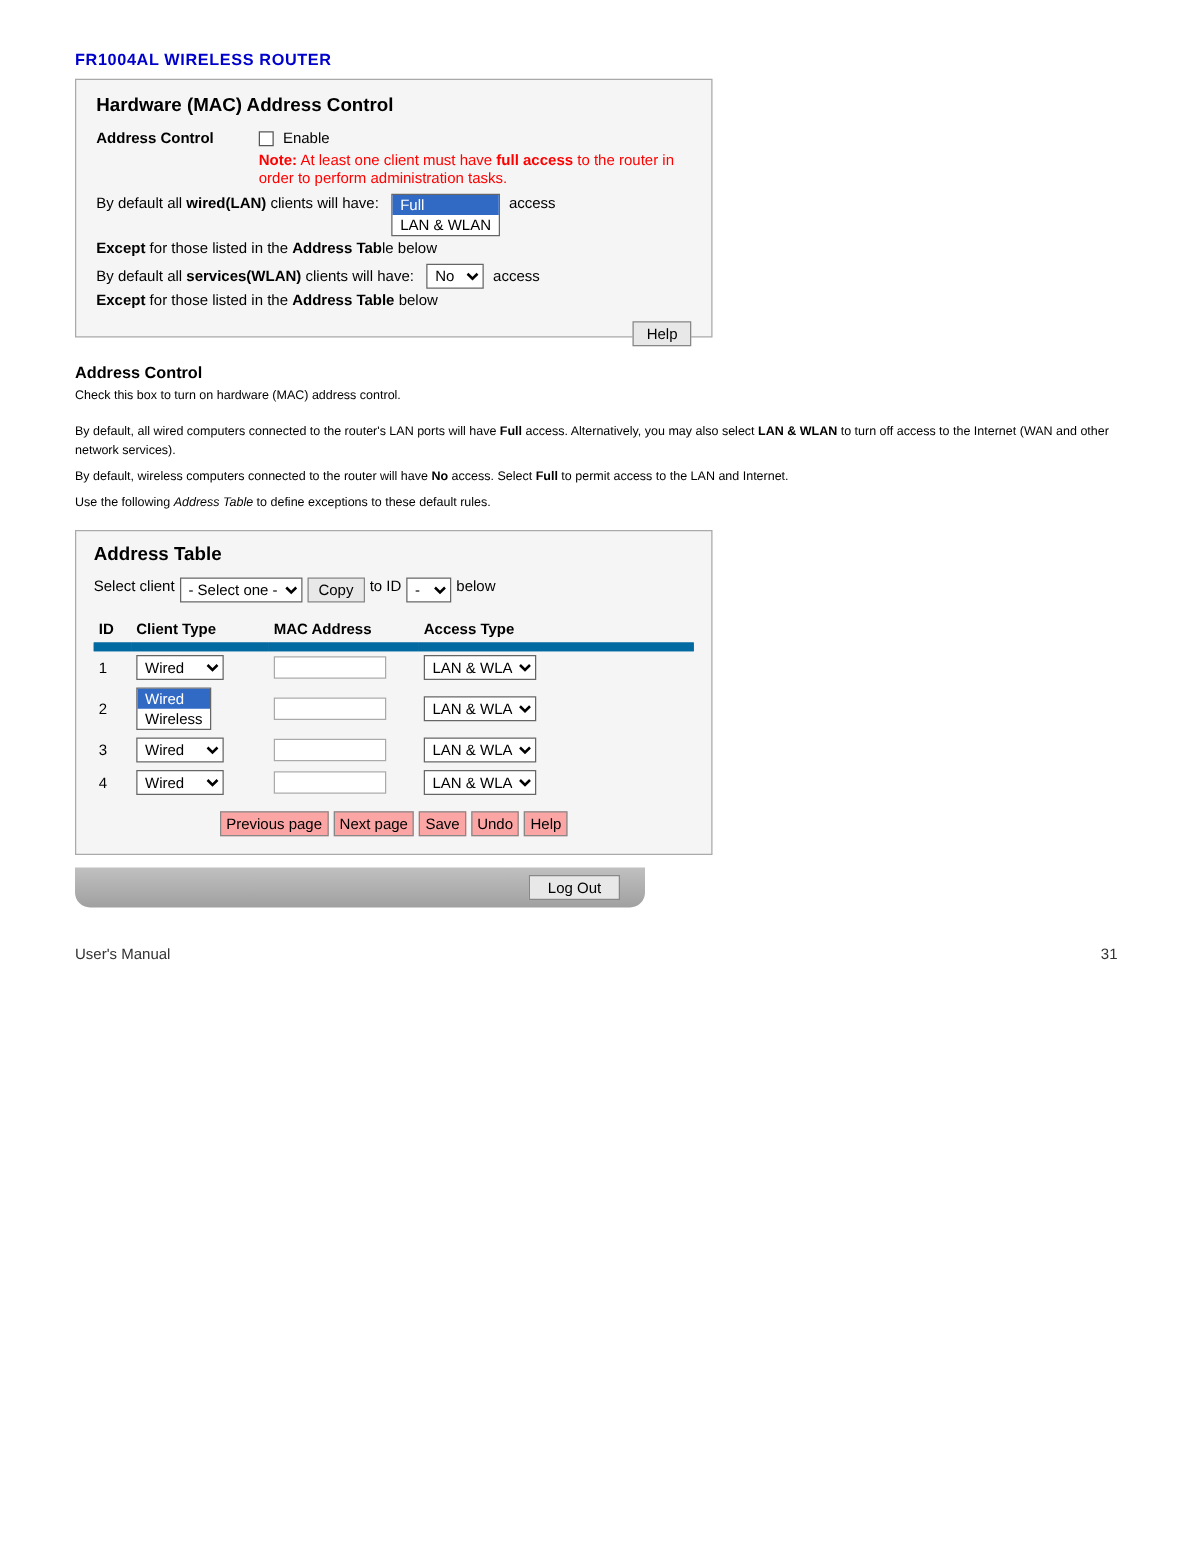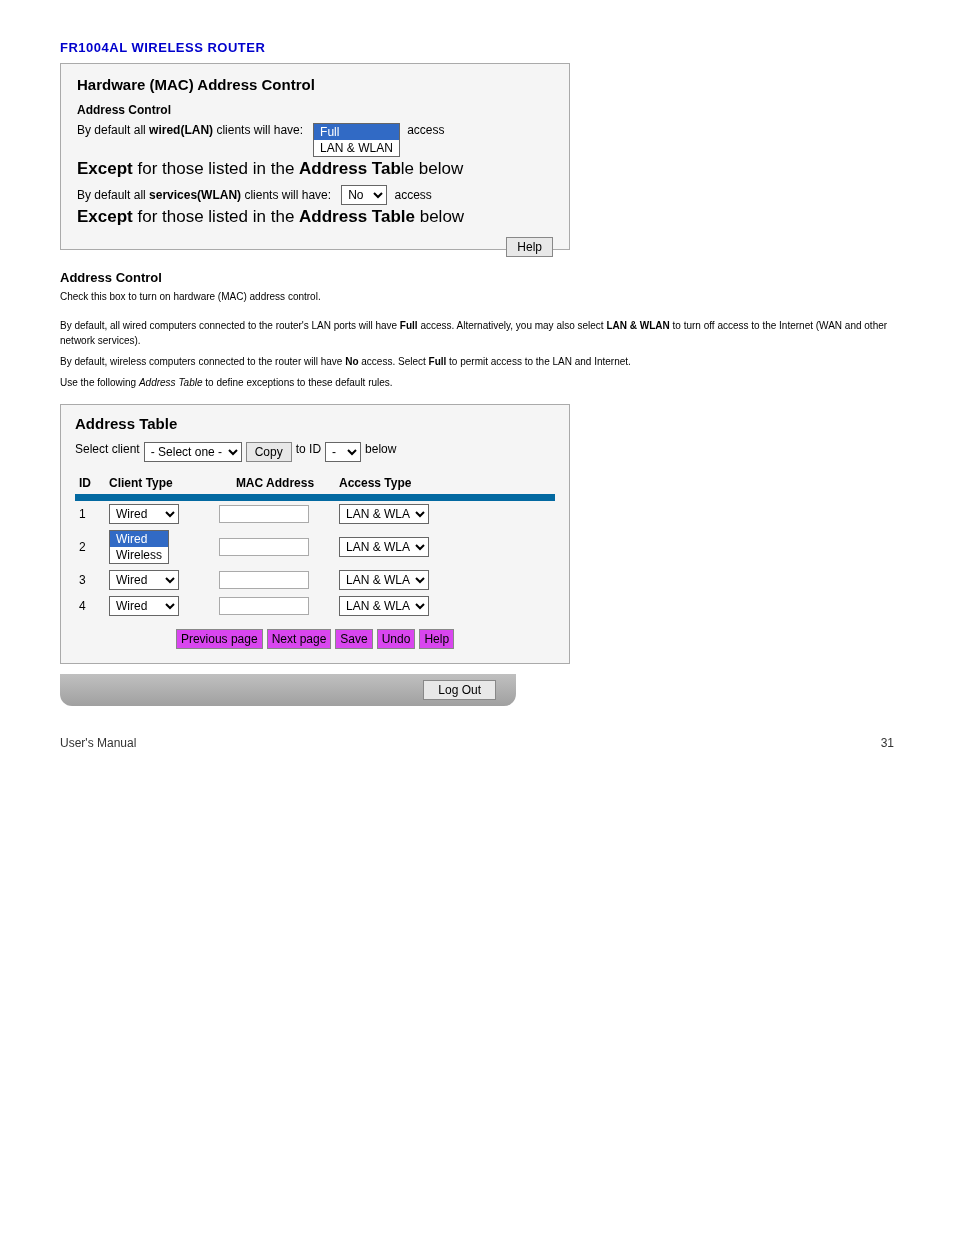--- a/index.html
+++ b/index.html
@@ -53,21 +53,21 @@
       font-size: 12px;
     }
     .note-red { color: red; font-size: 12px; }
     .note-red b { color: red; }
 
     .default-row {
       font-size: 12px;
       margin: 6px 0 2px;
     }
     .except-row {
-      font-size: 17px;
+      font-size: 12px;
       margin-bottom: 6px;
     }
     .except-row b { font-weight: bold; }
     select.small-select {
       font-size: 12px;
       padding: 1px 2px;
       border: 1px solid #666;
       background: #fff;
     }
     .access-text {
@@ -186,21 +186,21 @@
     .nav-buttons {
       display: flex;
       gap: 4px;
       justify-content: center;
       margin-top: 10px;
     }
     .nav-btn {
       padding: 2px 4px;
       font-size: 12px;
       border: 1px solid #888;
-      background: #d946ef;
+      background: #fca5a5;
       cursor: pointer;
       text-align: right;
     }
 
     .logout-bar {
       width: 510px;
       background: linear-gradient(to bottom, #c0c0c0, #a0a0a0);
       border-radius: 0 0 12px 12px;
       text-align: right;
       padding: 6px 20px;
@@ -236,20 +236,29 @@
 
 <div class="page-title">
   <span>FR1004AL Wireless Router</span>
 </div>
 
 <div class="panel">
   <div class="panel-title">Hardware (MAC) Address Control</div>
 
   <div class="panel-row">
     <div class="panel-label">Address Control</div>
+    <div class="panel-content">
+      <div>
+        <span class="checkbox-inline"></span>
+        <span>Enable</span>
+      </div>
+      <div style="margin-top:4px; font-size:12px;">
+        <span class="note-red"><b>Note:</b><span> At least one client must have </span><b>full access</b><span> to the router in order to perform administration tasks.</span></span>
+      </div>
+    </div>
   </div>
 
   <div class="default-row">
     <span>By default all </span><b>wired(LAN)</b><span> clients will have:</span>
     &nbsp;
     
     
     <span class="dropdown-shown" style="display:inline-block; vertical-align:top;">
       <span class="opt-selected">Full</span>
       <span class="opt-normal">LAN &amp; WLAN</span>
@@ -304,21 +313,21 @@
       <option>1</option><option>2</option><option>3</option><option>4</option>
     </select>
     <span>below</span>
   </div>
 
   <table class="addr-data">
     <thead>
       <tr>
         <th style="width:30px;">ID</th>
         <th style="width:110px;">Client Type</th>
-        <th style="width:120px;text-align:center;">MAC Address</th>
+        <th style="width:120px;">MAC Address</th>
         <th>Access Type</th>
       </tr>
     </thead>
     <tbody>
 
       <tr>
         <td>1</td>
         <td class="client-cell">
           <select class="small-select" style="width:70px;">
             <option selected="">Wired</option>

